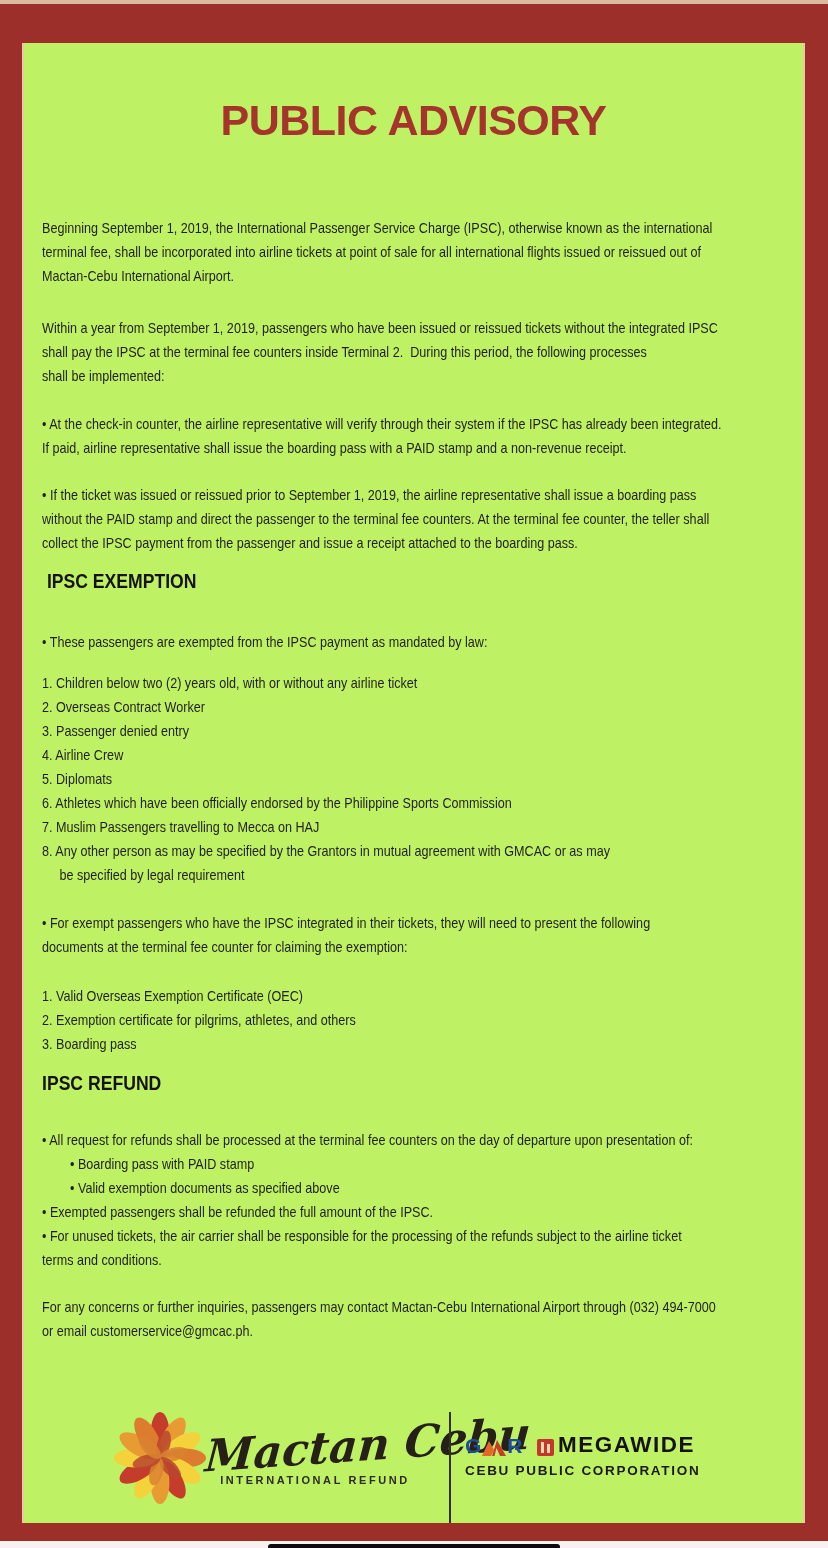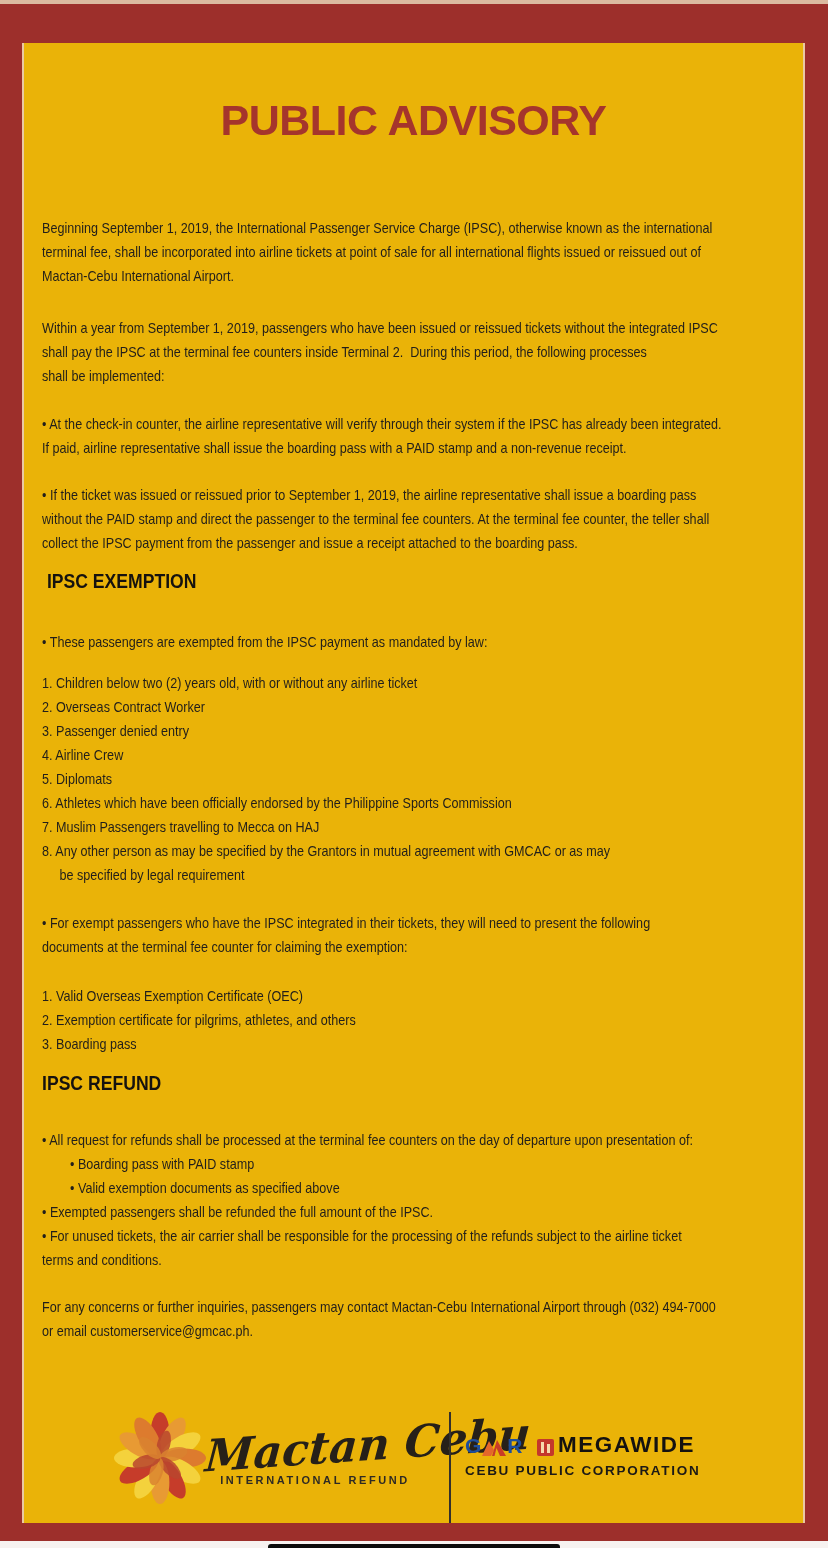--- a/index.html
+++ b/index.html
@@ -13,21 +13,21 @@
   .top-strip {
     position:absolute; top:0; left:0; width:828px; height:4px;
     background:#dcbaa0;
   }
   .frame {
     position:absolute; top:4px; left:0; width:828px; height:1537px;
     background:#9d2f2b;
   }
   .panel {
     position:absolute; left:22px; top:43px; width:783px; height:1480px;
-    background:#eab308;
+    background:#bef264;
     border-left:2px solid #eac9a3;
     border-right:2px solid #eac9a3;
     overflow:hidden;
   }
   .title {
     position:absolute; top:53px; left:0; width:100%;
     text-align:center;
     font-size:43px; font-weight:bold;
     color:#a5352c;
     letter-spacing:-0.5px;

